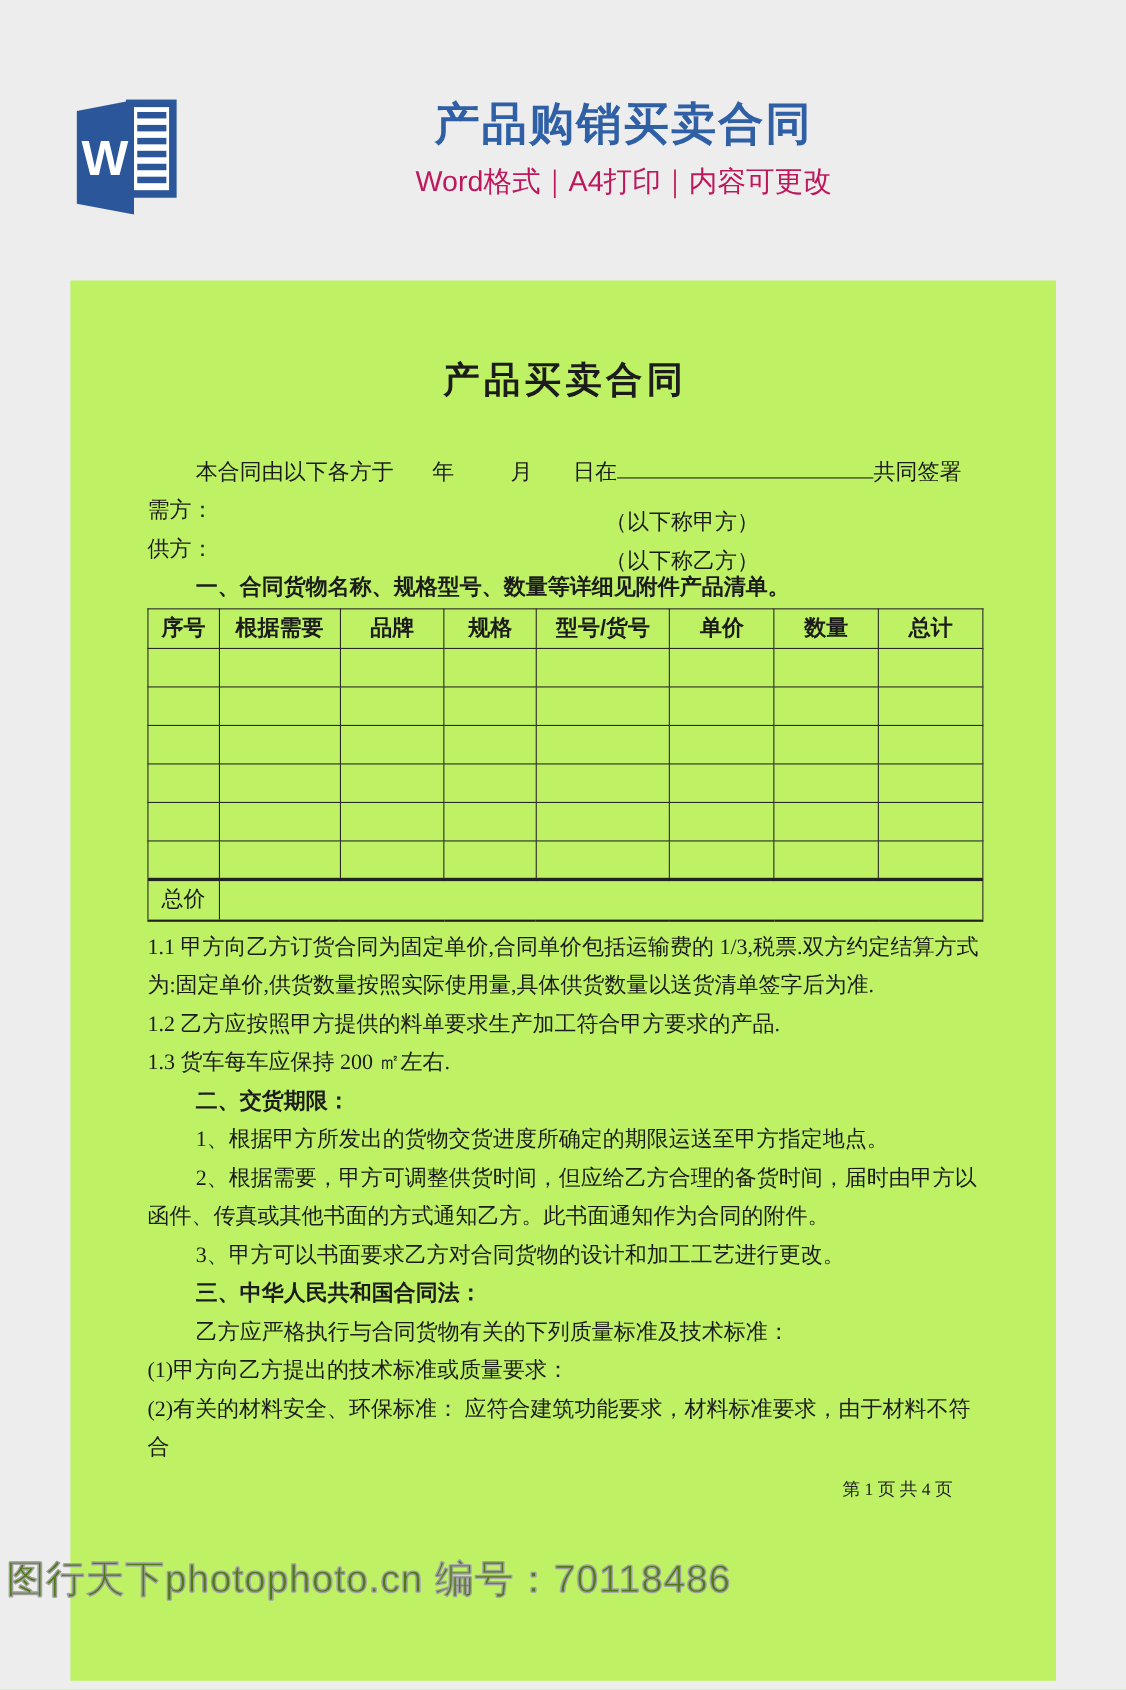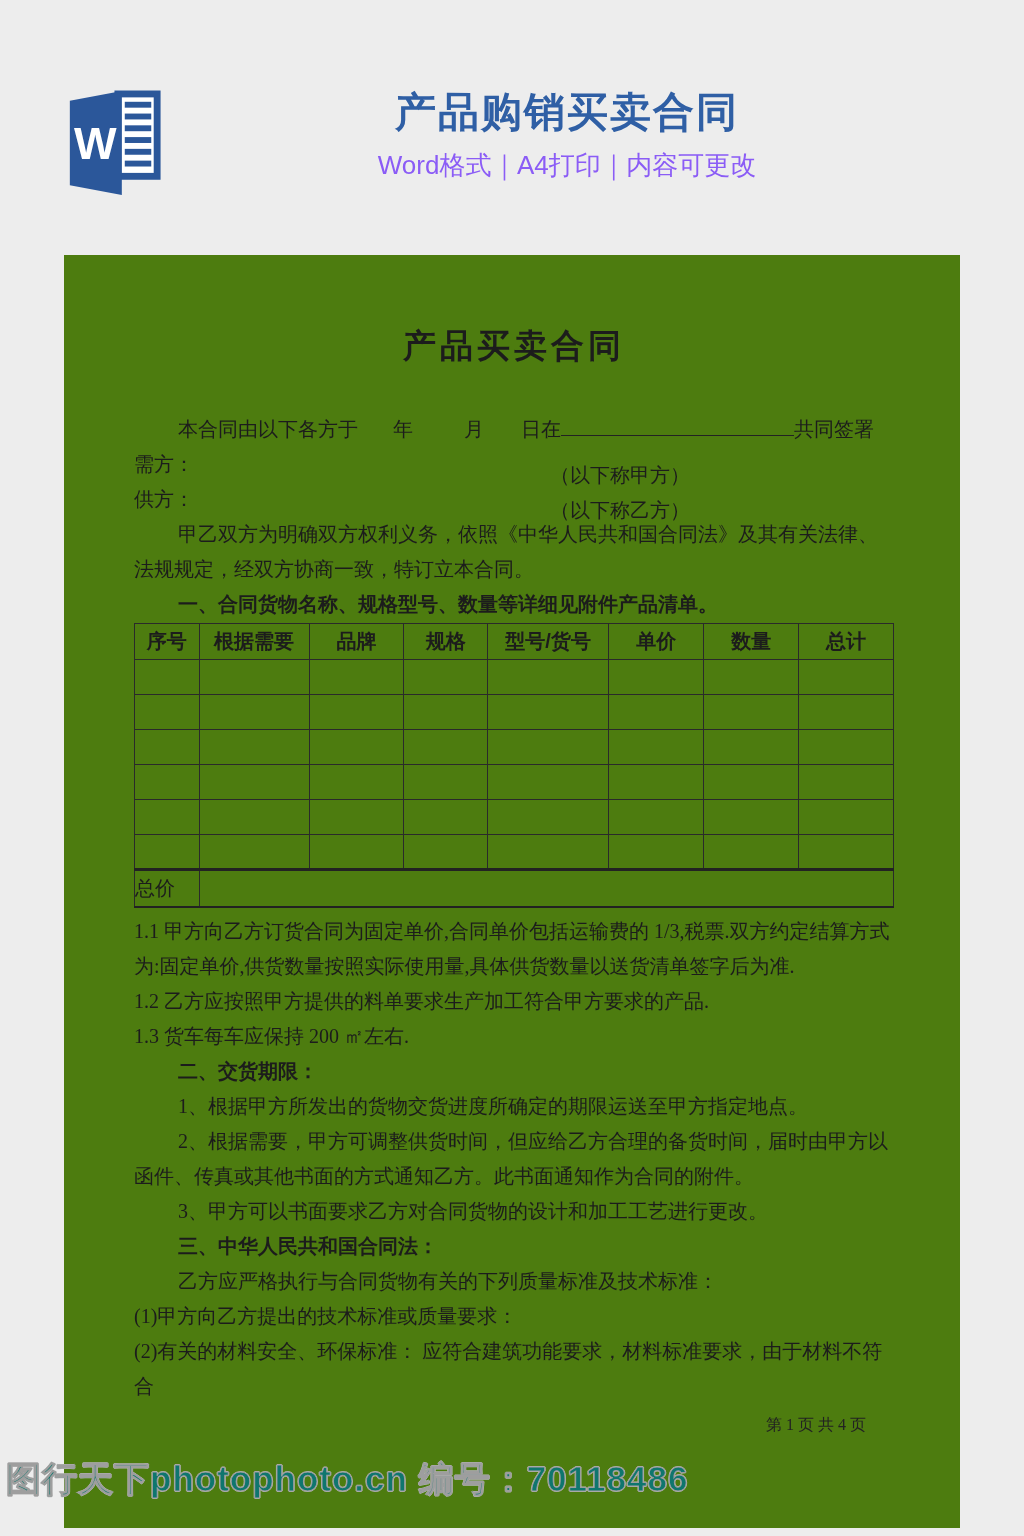--- a/index.html
+++ b/index.html
@@ -15,26 +15,26 @@
   .site-header { position:absolute; top:0; left:0; width:1024px; height:248px; }
   .word-icon { position:absolute; left:62px; top:86px; width:102px; height:112px; }
   .header-text { position:absolute; left:110px; right:0; top:88px; text-align:center; }
   .header-title {
     font-family:"Liberation Sans","DejaVu Sans",sans-serif;
     font-weight:bold; font-size:41px; line-height:48px;
     color:#2f5fa5; letter-spacing:2px;
   }
   .header-subtitle {
     font-family:"Liberation Sans","DejaVu Sans",sans-serif;
-    font-size:26px; line-height:32px; margin-top:13px; color:#8b5cf6;
+    font-size:26px; line-height:32px; margin-top:13px; color:#be185d;
   }
   
   .doc-page {
     position:absolute; left:64px; top:255px; width:896px; height:1273px;
-    background:#4d7c0f;
+    background:#bef264;
   }
   .doc-content { padding:0 66px 0 70px; font-size:20px; line-height:35px; }
   .doc-title {
     font-size:33px; line-height:42px; font-weight:bold; text-align:center;
     letter-spacing:4px; padding-top:70px; margin-bottom:45px;
   }
   p.line { line-height:35px; }
   .indent { text-indent:44px; }
   .hei {
     font-family:"Liberation Sans","DejaVu Sans",sans-serif;
@@ -58,33 +58,33 @@
     margin-top:1px;
     font-size:20px;
   }
   table.goods th, table.goods td { border:1px solid #2a2a2a; }
   table.goods th {
     height:33px; font-family:Liberation Sans, sans-serif;
     font-weight:bold; padding:0 2px;
   }
   table.goods td { height:35px; }
   tr.total-row td { border-top:3px solid #222; border-bottom:2px solid #222; height:33px; }
-  td.total-label { text-align:left;margin-left:20px; }
+  td.total-label { text-align:center;margin-left:20px; }
   
   .after-table { margin-top:6px; }
   .page-footer {
     text-align:right; font-size:16px; line-height:30px;
     margin-top:6px; padding-right:28px; color:#222;
   }
   
   .watermark {
-    position:absolute; left:6px; top:1456px;
-    font-family:"Liberation Sans","DejaVu Sans",sans-serif;
-    font-size:35px; font-weight:bold; letter-spacing:1px;
-    color:#0f766e;
+    position:absolute; left:6px; top:1412px;
+    font-family:"Liberation Sans","DejaVu Sans",sans-serif;
+    font-size:35px; font-weight:normal; letter-spacing:1px;
+    color:#4d7c0f;
     -webkit-text-stroke:1px #9e9e9e;
     text-shadow:1px 0 0 #b5b5b5, -1px 0 0 #b5b5b5, 0 1px 0 #b5b5b5, 0 -1px 0 #b5b5b5;
     white-space:nowrap;
   }
 </style>
 </head>
 <body>
 
 <div class="site-header">
   <svg class="word-icon" viewBox="0 0 104 112">
@@ -121,21 +121,20 @@
     <p class="line party-line">
       <span>需方：</span>
       <span class="party-note">（以下称甲方）</span>
     </p>
 
     <p class="line party-line">
       <span>供方：</span>
       <span class="party-note">（以下称乙方）</span>
     </p>
 
-    <p class="line indent">甲乙双方为明确双方权利义务，依照《中华人民共和国合同法》及其有关法律、法规规定，经双方协商一致，特订立本合同。</p>
 
     <p class="line indent hei">一、合同货物名称、规格型号、数量等详细见附件产品清单。</p>
 
     <table class="goods">
       <colgroup>
         <col style="width:8.5%">
           <col style="width:14.5%">
           <col style="width:12.5%">
           <col style="width:11%">
         <col style="width:16%">

